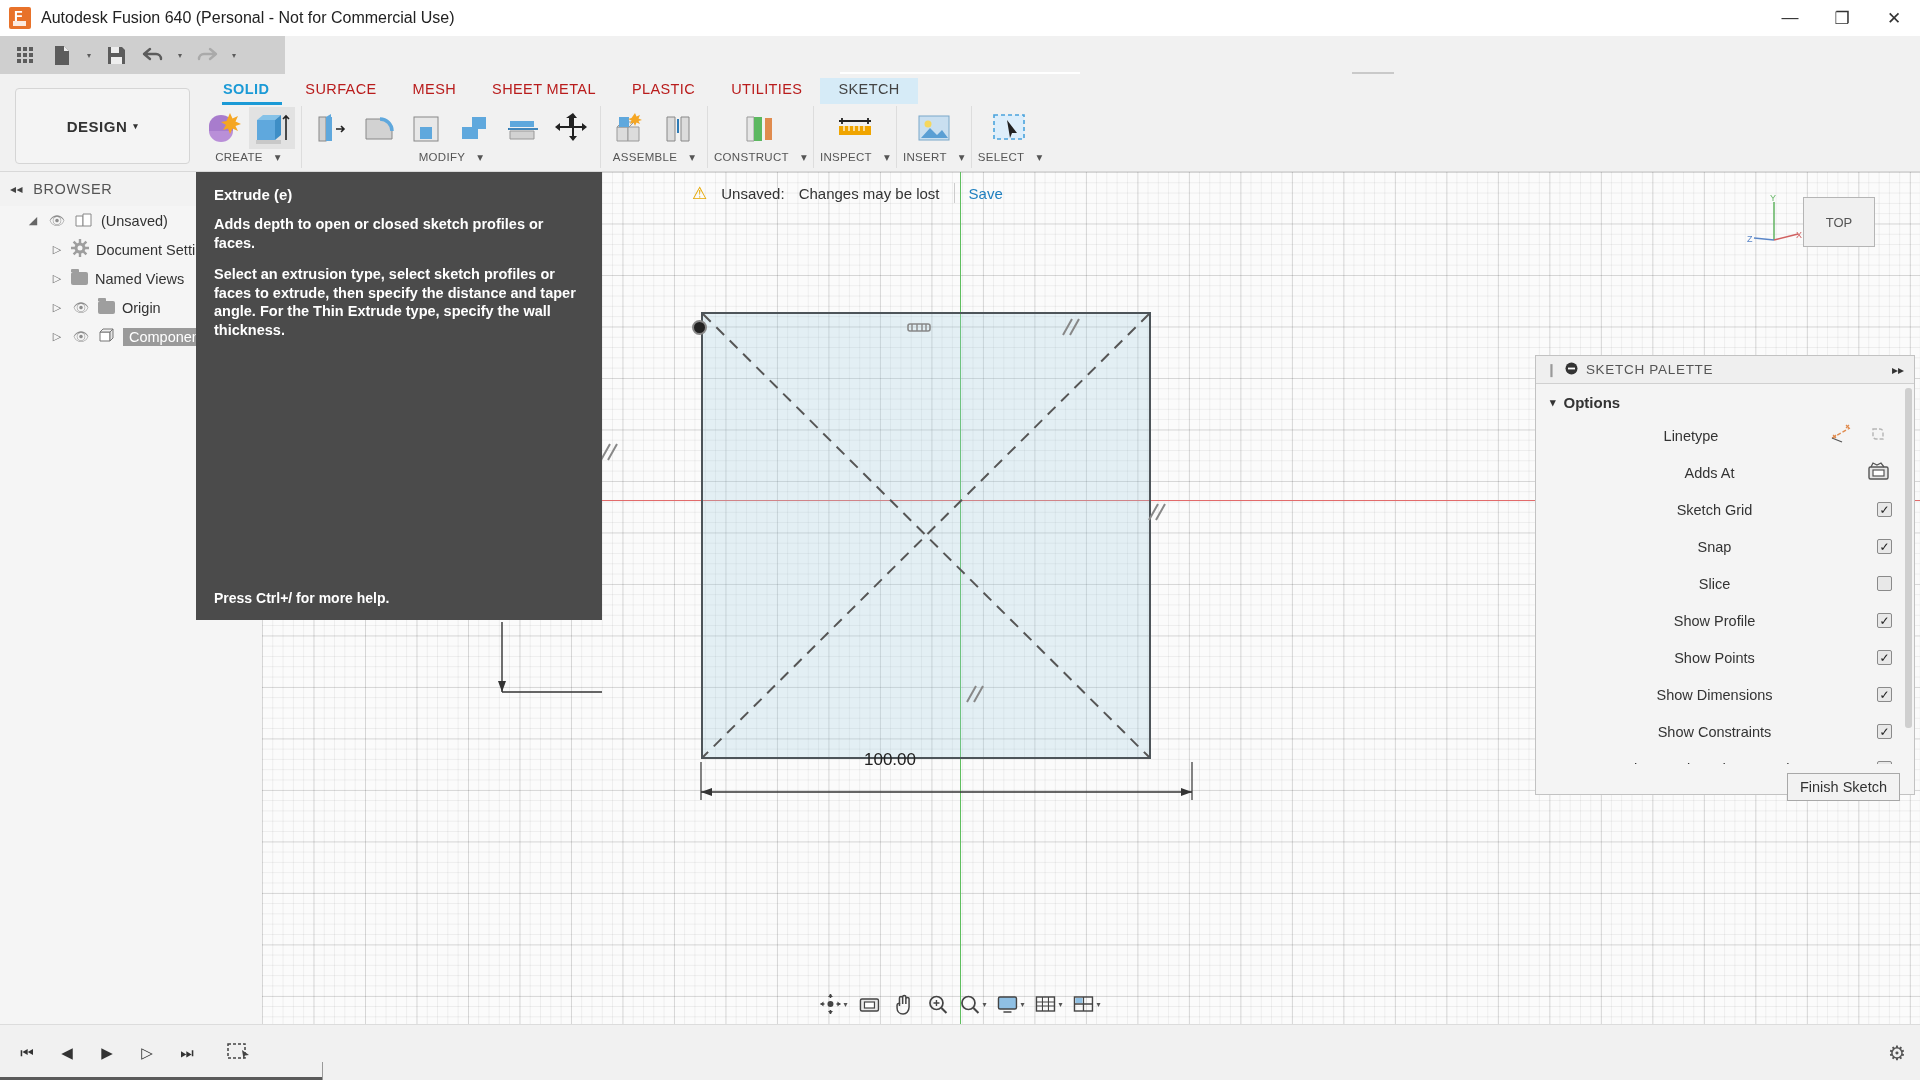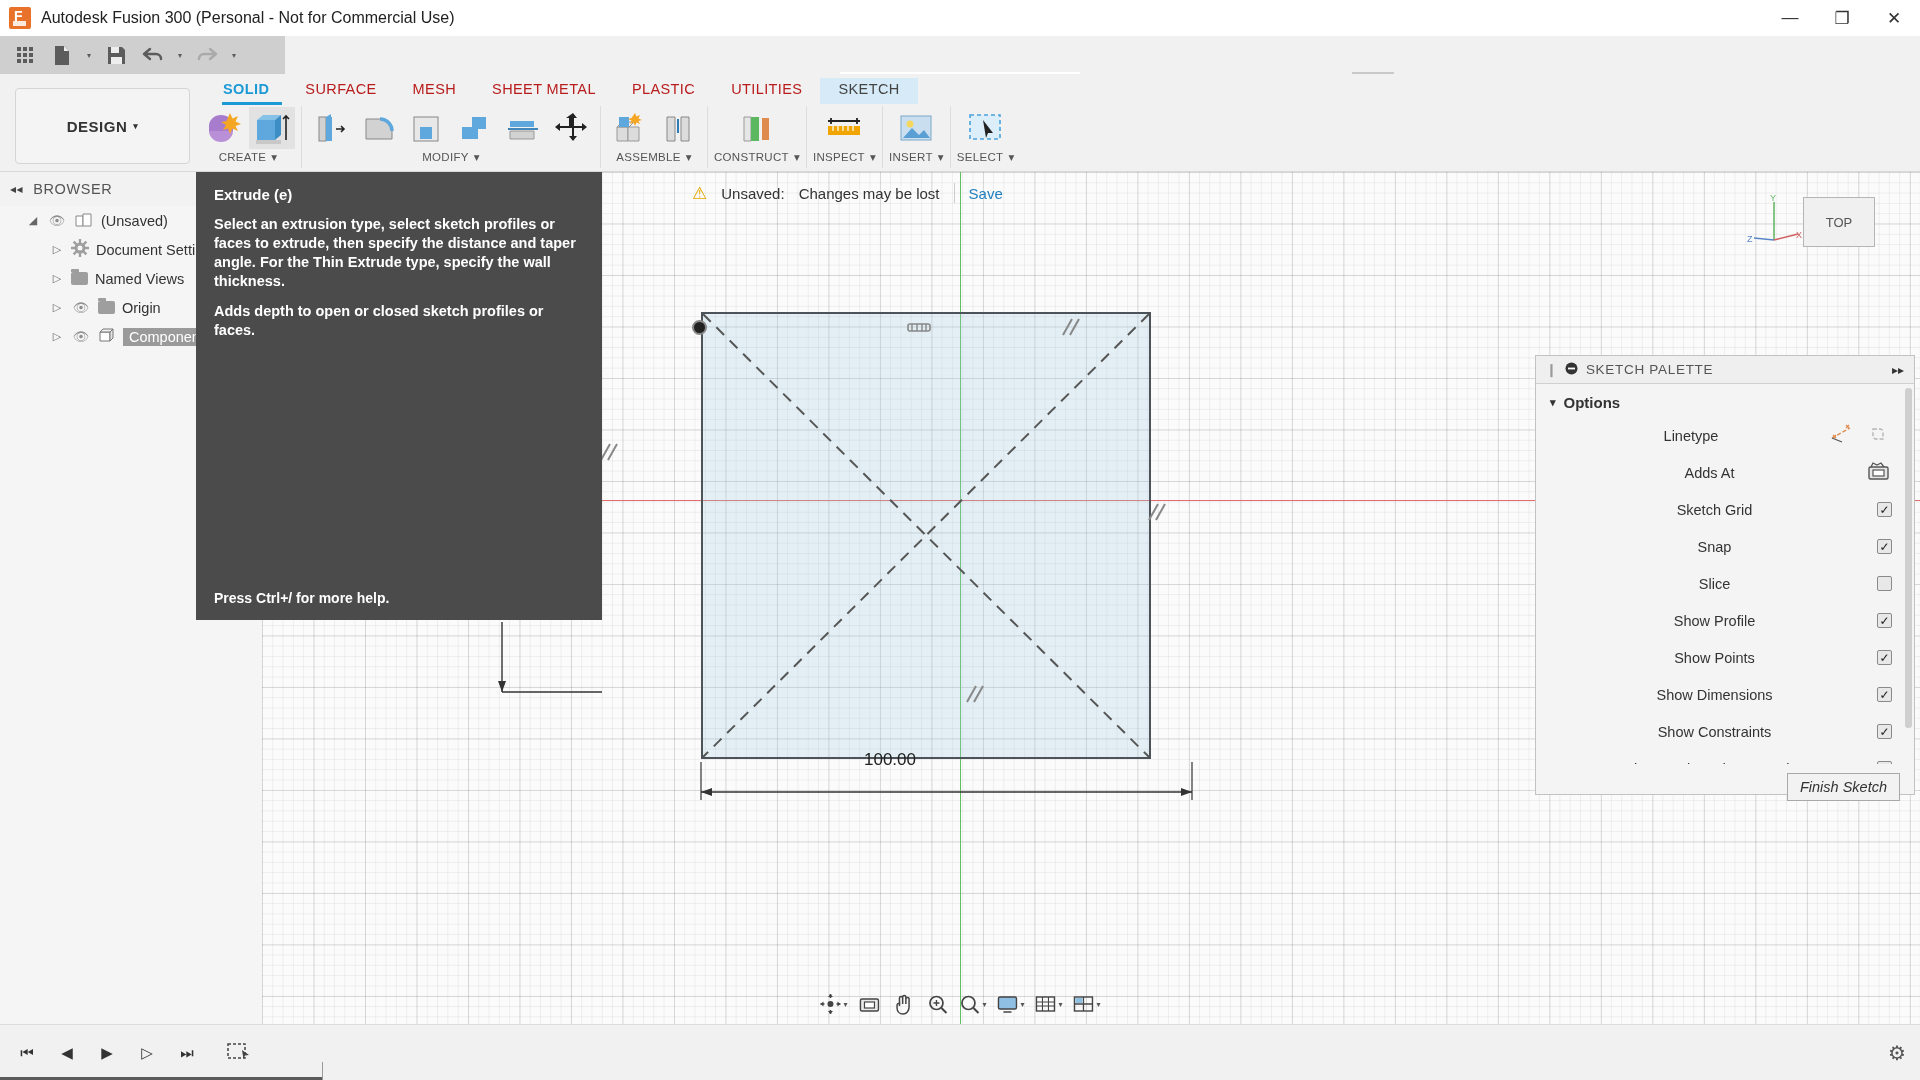--- a/index.html
+++ b/index.html
@@ -66,21 +66,21 @@
   .rtab.active { color:#1b9ad6; font-weight:bold; }
   .rtab.sketch-active { background:#d6ebf7; color:#444; height:26px;
     padding-top:3px; }
   .panels { position:absolute; left:195px; top:32px; height:62px;
     display:flex; align-items:flex-start; }
   .panel { display:flex; flex-direction:column; align-items:center;
     border-right:1px solid #ddd; padding:0 6px; height:62px; }
   .panel:last-child { border-right:none; }
   .panel-icons { display:flex; align-items:center; gap:2px; height:44px; }
   .panel-label { font-size:11.5px; color:#555; letter-spacing:.3px;
-    display:flex; align-items:center; gap:5px; }
+    display:flex; align-items:center; gap:12px; }
   .ticon { width:46px; height:42px; display:flex; align-items:center;
     justify-content:center; }
   .ticon.sel { background:#e2e2e2; }
   .active-underline { position:absolute; width:60px; height:3px;
     background:#1b9ad6; left:222px; top:28px; }
 
   
   .browser-hdr { position:absolute; left:0; top:172px; width:262px; height:34px;
     background:#f2f2f2; display:flex; align-items:center; gap:10px;
     padding-left:10px; border-right:1px solid #ddd; }
@@ -156,21 +156,21 @@
     font-size:14.5px; color:#333;text-align:center; }
   .pal-row .rlbl { flex:1; }
   .cbx { width:15px; height:15px; border:1px solid #8a8a8a; background:#e8e8e8;
     border-radius:2px; display:flex; align-items:center; justify-content:center;
     font-size:12px; color:#222; }
   .pal-scroll { position:absolute; right:2px; top:4px; width:7px; height:340px;
     background:#cfcfcf; border-radius:3px; }
   .pal-foot { height:46px; display:flex; align-items:center;
     justify-content:flex-end; padding-right:14px; }
   .finish-btn { border:1px solid #a8a8a8; background:#f2f2f2; padding:5px 12px;
-    font-size:14.5px; color:#333;font-style:italic; }
+    font-size:14.5px; color:#333; }
 
   
   .navbar { position:absolute; left:50%; transform:translateX(-50%);
     bottom:58px; height:36px; display:flex; align-items:center; gap:2px; }
   .nav-i { height:32px; min-width:32px; display:flex; align-items:center;
     justify-content:center; gap:2px; padding:0 4px; color:#444; }
   .nav-i .ca { font-size:8px; color:#555; }
 
   
   .timeline { position:absolute; left:0; bottom:0; width:1920px; height:56px;
@@ -183,21 +183,21 @@
     background:#999; }
   .tl-bar { position:absolute; left:0; bottom:0; width:322px; height:3px;
     background:#5a5a5a; }
 </style>
 </head>
 <body>
 <div id="app">
 
 <div class="titlebar">
   <div class="title-logo"></div>
-  <div class="title-text">Autodesk Fusion 300 (Personal - Not for Commercial Use)</div>
+  <div class="title-text">Autodesk Fusion 640 (Personal - Not for Commercial Use)</div>
   <div class="win-btns">
     <div class="win-btn">—</div>
     <div class="win-btn">❐</div>
     <div class="win-btn close">✕</div>
   </div>
 </div>
 
 <div class="qabar">
   <div class="qa-left">
     <div class="qa-btn">
@@ -587,22 +587,22 @@
     <span class="warnico">⚠</span>
     <span>Unsaved:</span>
     <span>Changes may be lost</span>
     <span class="vdiv"></span>
     <span class="savelink">Save</span>
   </div>
 </div>
 
 <div class="tooltip">
   <div class="tt-title">Extrude (e)</div>
+  <div class="tt-p">Adds depth to open or closed sketch profiles or faces.</div>
   <div class="tt-p">Select an extrusion type, select sketch profiles or faces to extrude, then specify the distance and taper angle. For the Thin Extrude type, specify the wall thickness.</div>
-  <div class="tt-p">Adds depth to open or closed sketch profiles or faces.</div>
   <div class="tt-foot">Press Ctrl+/ for more help.</div>
 </div>
 
 <div class="palette">
   <div class="pal-hdr">
     <span style="color:#999;font-size:13px">❙</span>
     <span>
       <svg width="13" height="13" viewBox="0 0 13 13">
             <circle cx="6.5" cy="6.5" r="6" fill="#333"></circle>
             <rect x="3" y="5.6" width="7" height="1.8" fill="#fff"></rect>

